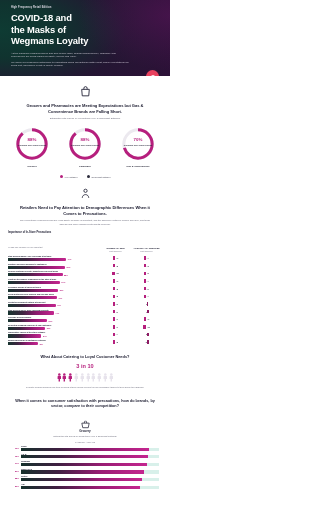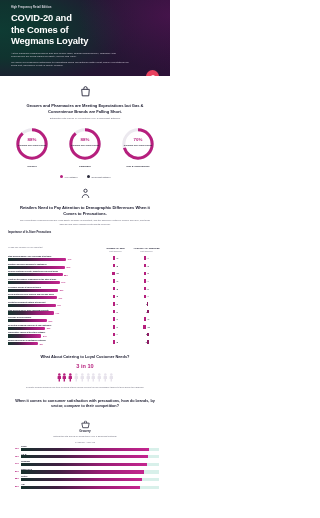--- a/index.html
+++ b/index.html
@@ -155,22 +155,22 @@
 </style>
 </head>
 <body>
 
 <div class="page">
 
   <div class="hero">
     <div class="hero-inner">
       <div class="eyebrow">High Frequency Retail Edition</div>
       <div class="hero-title">
-        <span>COVID-20 and</span>
-        <span>the Comes of</span>
+        <span>COVID-18 and</span>
+        <span>the Masks of</span>
         <span>Wegmans Loyalty</span>
       </div>
       <div class="hero-body">
         <p>As the pandemic reshapes where and how people shop, brands across grocery, pharmacy and convenience are being judged on safety, service and value.</p>
         <p>We surveyed consumers nationwide to understand which precautions matter most, where expectations are being met, and where loyalty is quietly eroding.</p>
       </div>
     </div>
     <div class="badge">
         <i></i>
       </div>

